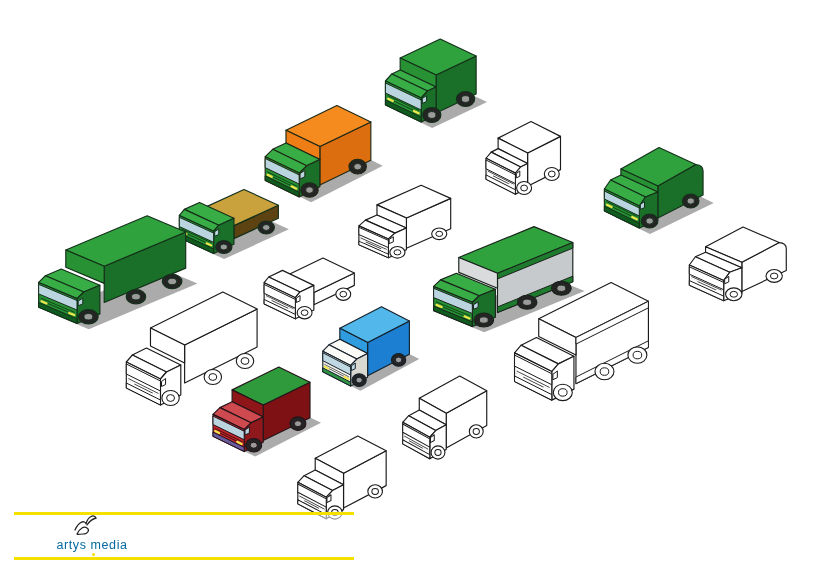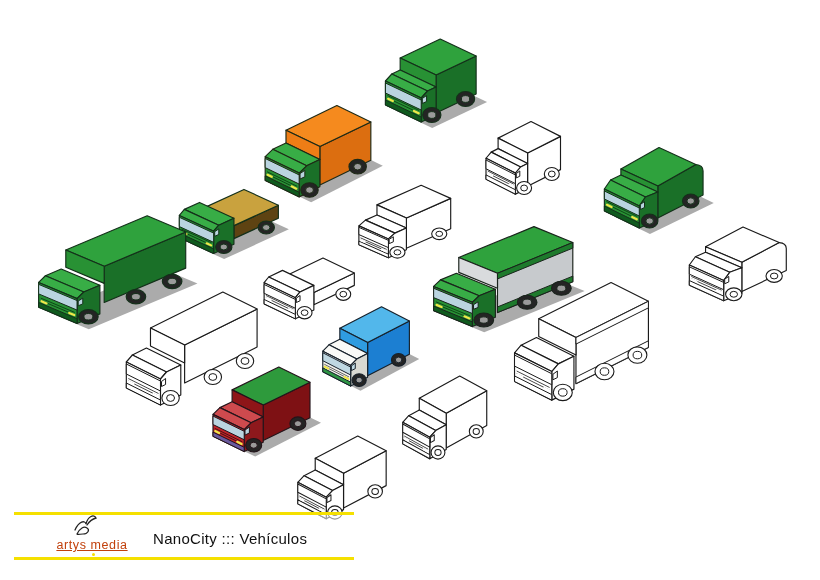--- a/index.html
+++ b/index.html
@@ -2,21 +2,21 @@
 <html><head>
 <meta charset="utf-8">
 <style>
   html,body{margin:0;padding:0;background:#fff;font-family:"Liberation Sans",sans-serif;}
   .stage{position:relative;width:820px;height:580px;background:#ffffff;overflow:hidden;}
   .truck{position:absolute;}
   .footer-veil{position:absolute;left:0;top:514px;width:820px;height:66px;background:rgba(255,255,255,0.55);}
   .yline{position:absolute;left:14px;width:340px;height:3px;background:#F5E000;}
   .yline.top{top:512px;}
   .yline.bottom{top:557px;}
-  .brand{position:absolute;left:42px;top:538px;width:100px;text-align:center;font-size:12.5px;letter-spacing:0.6px;color:#c2410c;text-decoration:underline;}
+  .brand{position:absolute;left:42px;top:538px;width:100px;text-align:center;font-size:12.5px;letter-spacing:0.6px;color:#0369a1;}
   .brand-bird{position:absolute;left:70px;top:511px;}
   .brand-dot{position:absolute;left:92px;top:553px;width:3px;height:3px;background:#F5E000;border-radius:50%;}
   .title{position:absolute;left:153px;top:530px;font-size:15px;color:#101010;letter-spacing:0.3px;}
   .defs-holder{position:absolute;width:0;height:0;overflow:hidden;}
 </style>
 </head>
 <body>
 
 <div class="stage">
 
@@ -217,15 +217,14 @@
   <div class="footer-veil"></div>
   <div class="yline top" style="background: rgb(245, 224, 0);"></div>
   <div class="yline bottom" style="background: rgb(245, 224, 0);"></div>
 
   <svg class="brand-bird" width="30" height="27" viewBox="0 0 30 27">
     <path d="M5,19 C9,10 15,9 16,13 C18,5 24,3 26,7 C22,8 19,11 17,14" fill="none" stroke="#222" stroke-width="1.3" stroke-linecap="round"></path>
     <path d="M7,23 C10,17 14,15 17,17 C20,19 18,23 13,23 C10,23 8,24 7,23 Z" fill="none" stroke="#222" stroke-width="1.2" stroke-linecap="round"></path>
   </svg>
   <div class="brand">artys media</div>
   <div class="brand-dot" style="background: rgb(245, 224, 0);"></div>
-  <div class="title">NanoCity ::: Vehículos</div>
 
 </div>
 
 </body></html>

